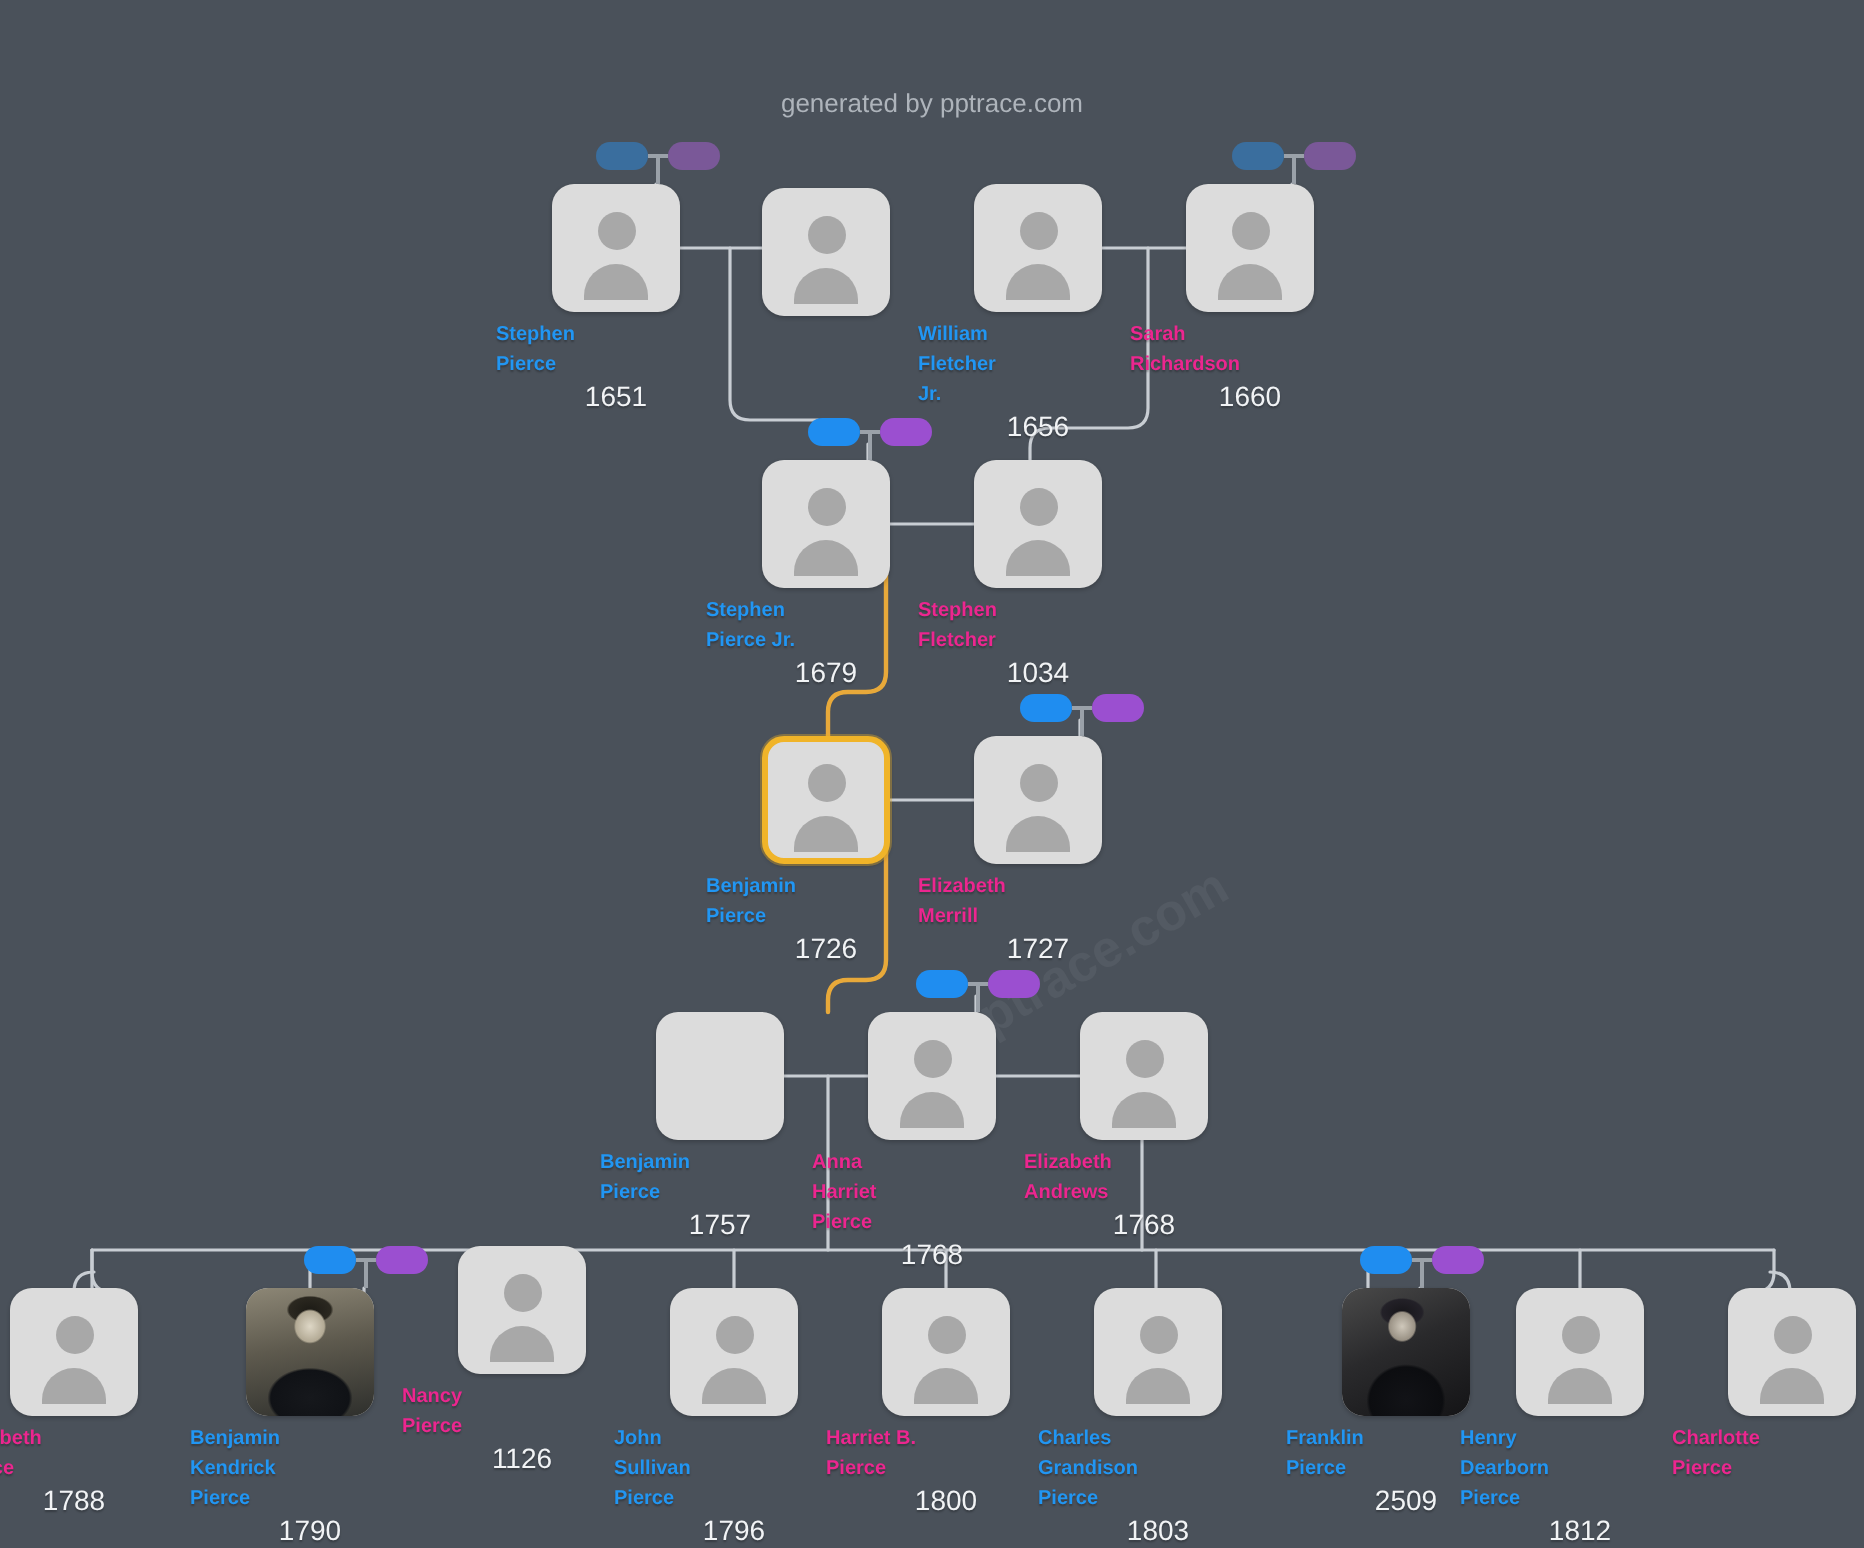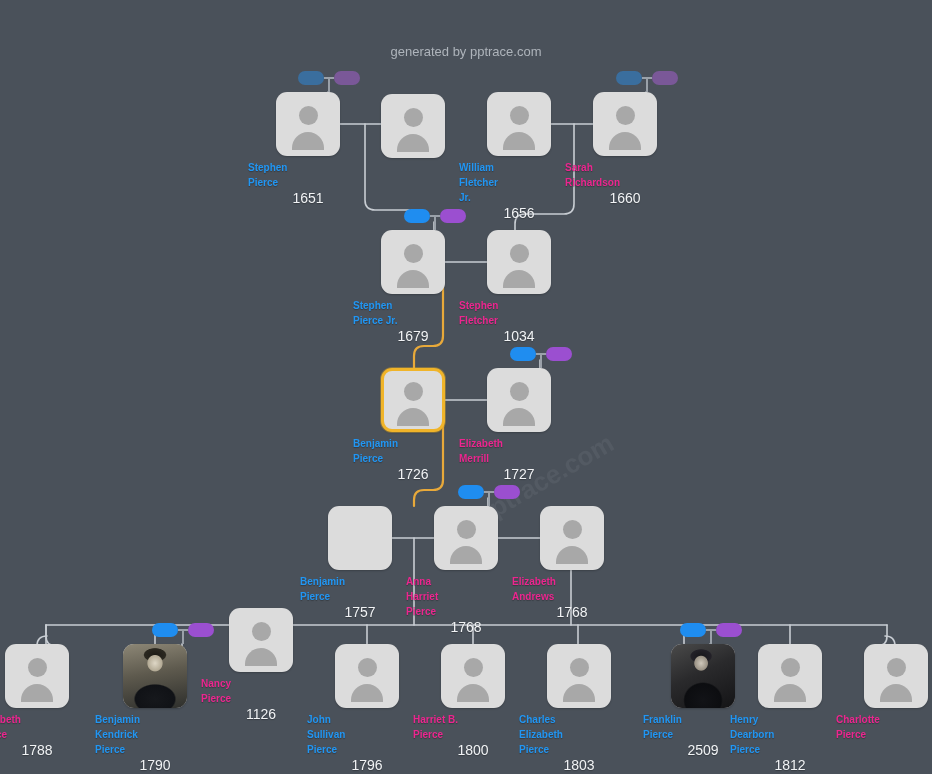--- a/index.html
+++ b/index.html
@@ -339,21 +339,21 @@
       </div>
       <div class="person" style="left: 95px; top: 644px;">
         <div class="card">
           <div class="photo p-bkp1790"></div>
         </div>
         <div class="nm m">Benjamin
 Kendrick
 Pierce</div>
         <div class="yr">1790</div>
       </div>
-      <div class="person" style="left: 201px; top: 608px;">
+      <div class="person" style="left: 201px; top: 623px;">
         <div class="card">
           <div class="head"></div>
           <div class="body"></div>
         </div>
         <div class="nm f">Nancy
 Pierce</div>
         <div class="yr">1126</div>
       </div>
       <div class="person" style="left: 307px; top: 644px;">
         <div class="card">
@@ -373,21 +373,21 @@
         <div class="nm f">Harriet B.
 Pierce</div>
         <div class="yr">1800</div>
       </div>
       <div class="person" style="left: 519px; top: 644px;">
         <div class="card">
           <div class="head"></div>
           <div class="body"></div>
         </div>
         <div class="nm m">Charles
-Elizabeth
+Grandison
 Pierce</div>
         <div class="yr">1803</div>
       </div>
       <div class="person" style="left: 643px; top: 644px;">
         <div class="card">
           <div class="photo p-fp1804"></div>
         </div>
         <div class="nm m">Franklin
 Pierce</div>
         <div class="yr">2509</div>

